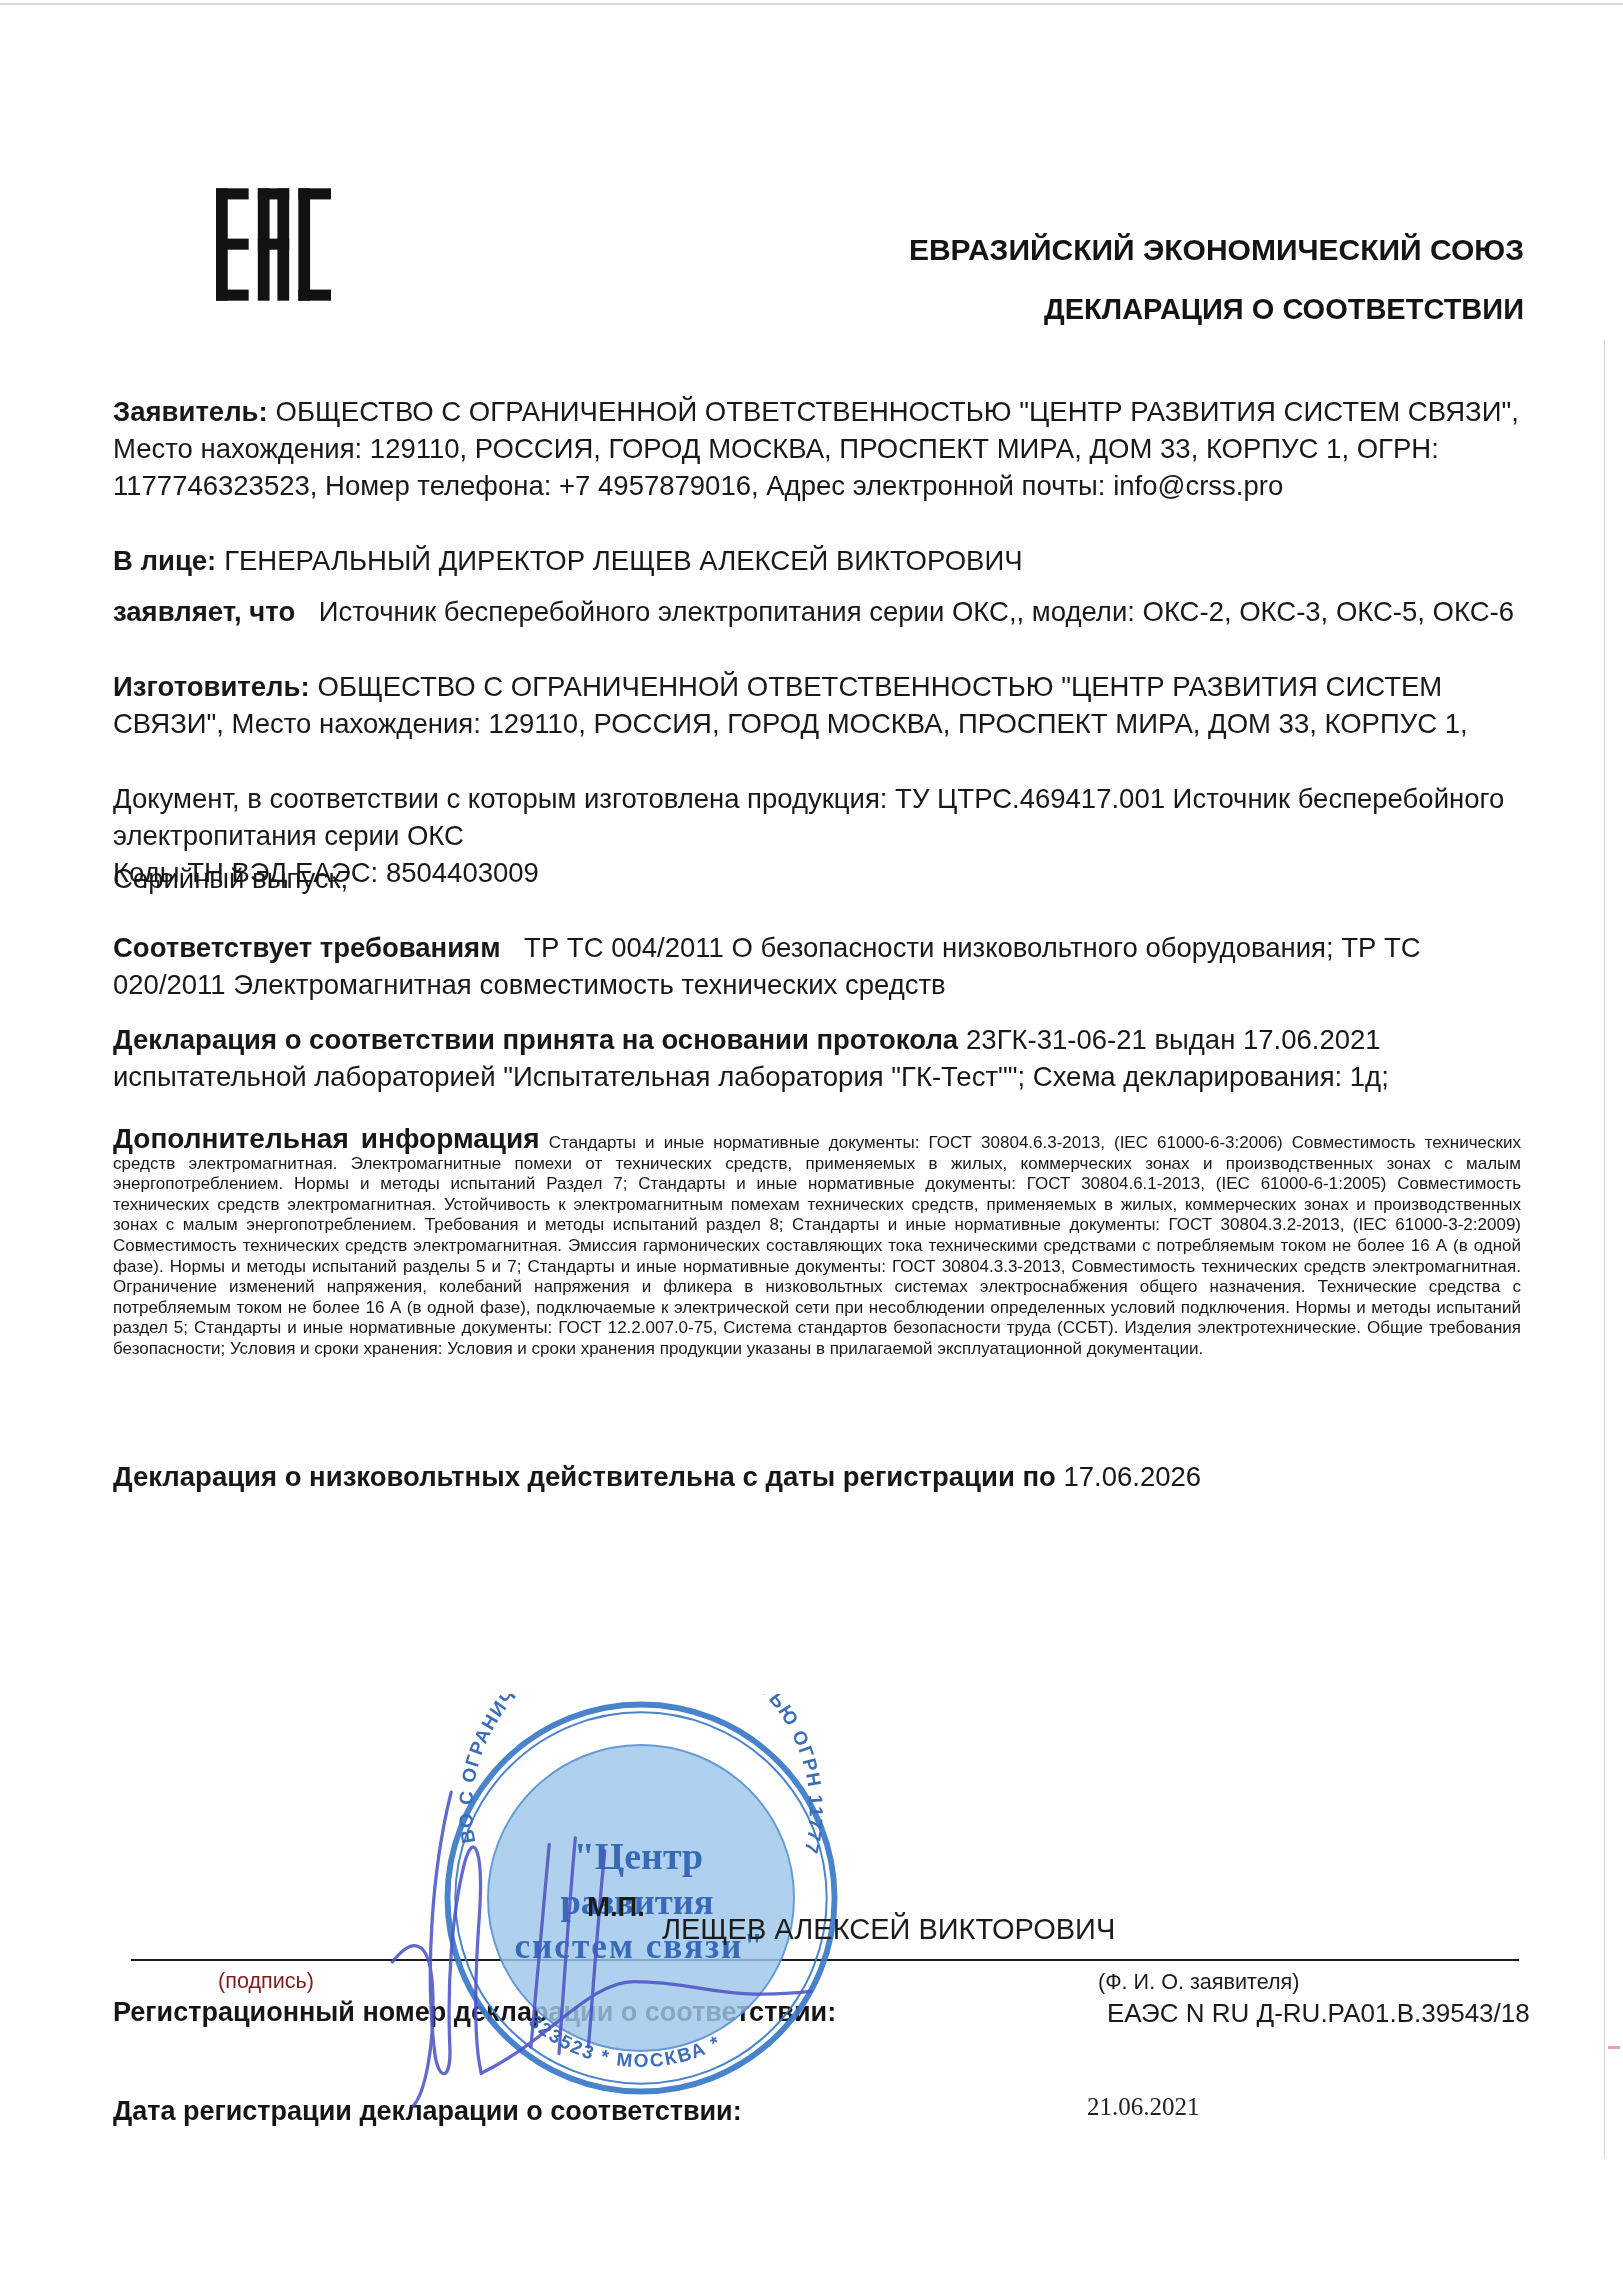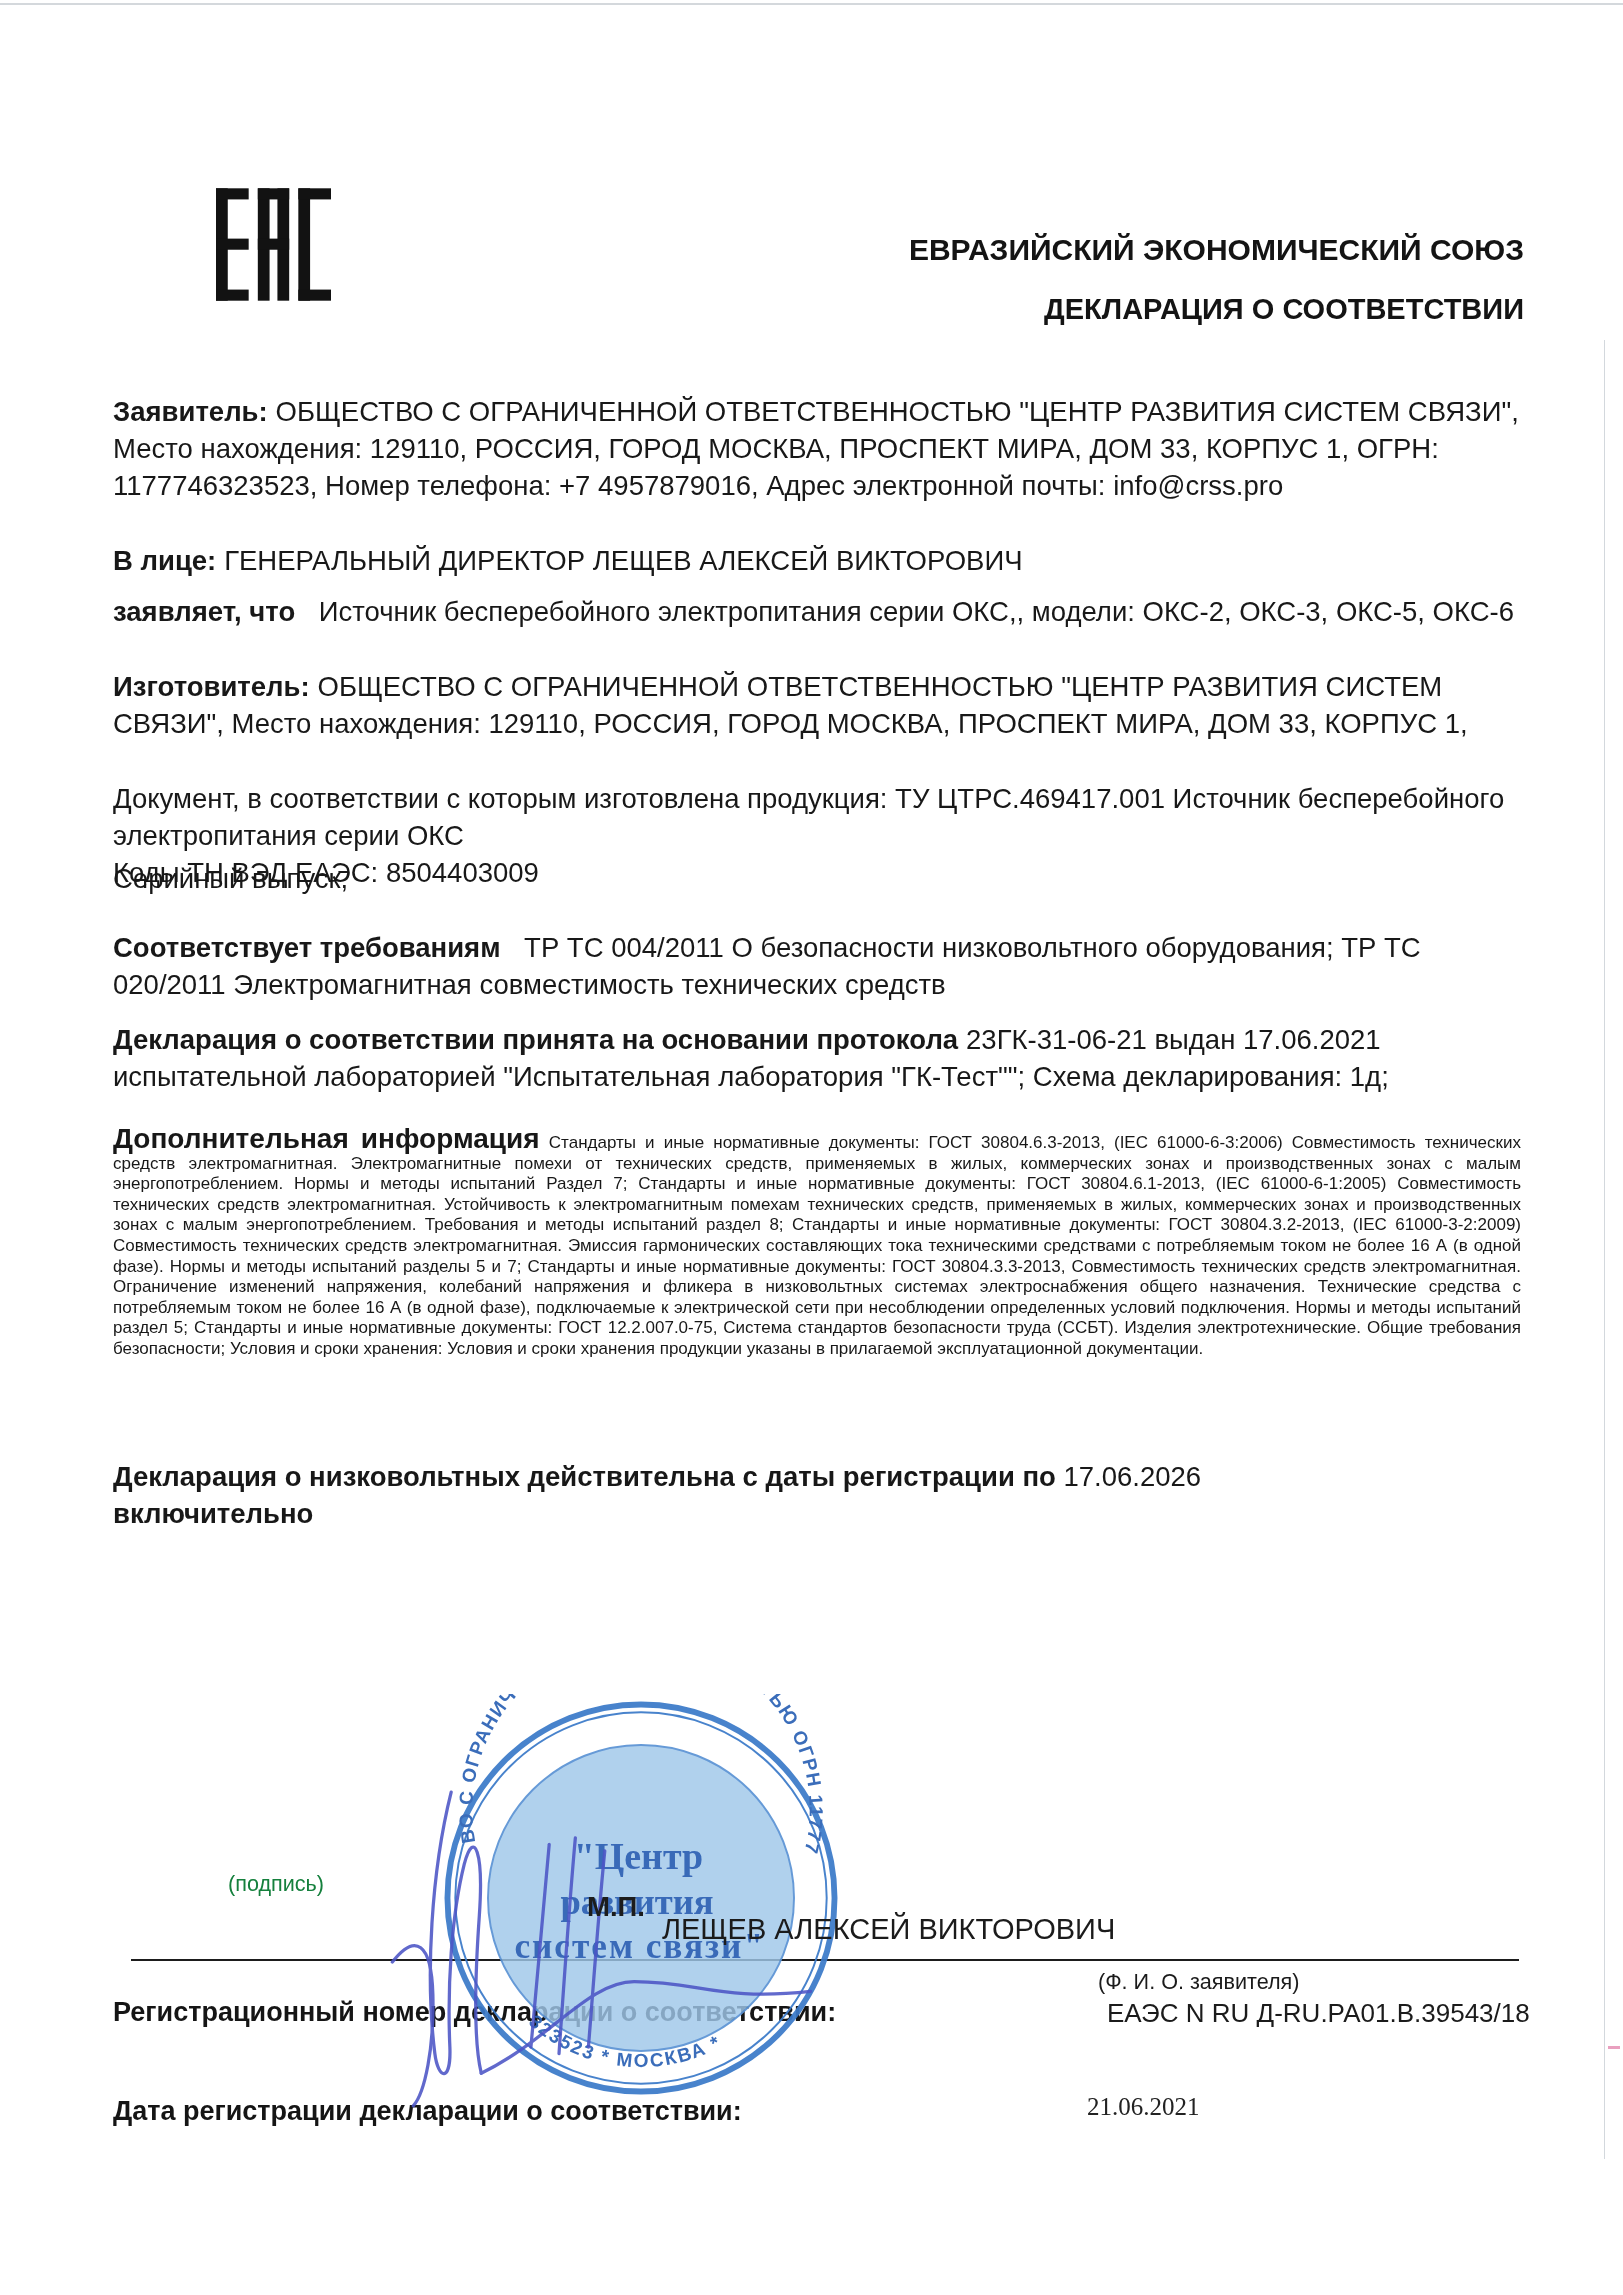--- a/index.html
+++ b/index.html
@@ -24,21 +24,21 @@
   .lead-wide{font-weight:bold;margin-right:23.6px;}
   .addl{font-size:17px;line-height:20.6px;text-align:justify;margin-top:29px;}
   .addl .lead-big{font-size:28px;font-weight:bold;margin-right:9.2px;}
   .valid-suffix{font-weight:bold;}
   .valid-para{font-weight:bold;}
   .valid-para .date-plain{font-weight:normal;}
   
   .sig-line{position:absolute;left:131px;top:1959px;width:1388px;height:2px;background:#1d1d1d;z-index:1;}
   .mp-label{position:absolute;left:587px;top:1891px;font-size:27.5px;font-weight:600;color:#1c1c1c;z-index:6;}
   .fio-value{position:absolute;left:662px;top:1913px;font-size:29px;color:#1b1b1b;z-index:6;white-space:nowrap;}
-  .sig-caption{position:absolute;left:218px;top:1871px;font-size:21.6px;color:#15803d;z-index:6;margin-left:10px;}
+  .sig-caption{position:absolute;left:218px;top:1968px;font-size:21.6px;color:#7f1d1d;z-index:6;}
   .fio-caption{position:absolute;left:1066px;top:1969px;font-size:21.6px;color:#1b1b1b;z-index:6;margin-left:32px;}
   .reg-label{position:absolute;left:113px;top:1997px;font-size:27px;font-weight:bold;color:#151515;z-index:1;white-space:nowrap;}
   .reg-value{position:absolute;left:1107px;top:1998px;font-size:26px;color:#1b1b1b;z-index:6;white-space:nowrap;}
   .date-label{position:absolute;left:113px;top:2096px;font-size:27px;font-weight:bold;color:#151515;white-space:nowrap;}
   .date-value{position:absolute;left:1087px;top:2093px;font-size:25px;font-family:"Liberation Serif","DejaVu Serif",serif;color:#222;white-space:nowrap;}
   .stamp-wrap{position:absolute;left:437px;top:1694px;width:408px;height:408px;z-index:4;opacity:.93;}
   .sig-scribble{position:absolute;left:353px;top:1766px;width:497px;height:366px;z-index:5;}
 </style>
 </head>
 <body>
@@ -82,21 +82,21 @@
 <p class="para" style="top:826px"><span>Коды ТН ВЭД ЕАЭС: 8504403009</span></p>
 
 <p class="para" style="top:832px"><span>Серийный выпуск,</span></p>
 
 <p class="para" style="top:901px"><b class="lead-wide">Соответствует требованиям</b><span>ТР ТС 004/2011 О безопасности низковольтного оборудования; ТР ТС 020/2011 Электромагнитная совместимость технических средств</span></p>
 
 <p class="para" style="top:993px"><b class="lead">Декларация о соответствии принята на основании протокола</b><span>23ГК-31-06-21 выдан 17.06.2021 испытательной лабораторией "Испытательная лаборатория "ГК-Тест""; Схема декларирования: 1д;</span></p>
 
 <p class="para addl" style="top:1100px"><b class="lead-big">Дополнительная информация</b><span>Стандарты и иные нормативные документы: ГОСТ 30804.6.3-2013, (IEC 61000-6-3:2006) Совместимость технических средств электромагнитная. Электромагнитные помехи от технических средств, применяемых в жилых, коммерческих зонах и производственных зонах с малым энергопотреблением. Нормы и методы испытаний Раздел 7; Стандарты и иные нормативные документы: ГОСТ 30804.6.1-2013, (IEC 61000-6-1:2005) Совместимость технических средств электромагнитная. Устойчивость к электромагнитным помехам технических средств, применяемых в жилых, коммерческих зонах и производственных зонах с малым энергопотреблением. Требования и методы испытаний раздел 8; Стандарты и иные нормативные документы: ГОСТ 30804.3.2-2013, (IEC 61000-3-2:2009) Совместимость технических средств электромагнитная. Эмиссия гармонических составляющих тока техническими средствами с потребляемым током не более 16 А (в одной фазе). Нормы и методы испытаний разделы 5 и 7; Стандарты и иные нормативные документы: ГОСТ 30804.3.3-2013, Совместимость технических средств электромагнитная. Ограничение изменений напряжения, колебаний напряжения и фликера в низковольтных системах электроснабжения общего назначения. Технические средства с потребляемым током не более 16 А (в одной фазе), подключаемые к электрической сети при несоблюдении определенных условий подключения. Нормы и методы испытаний раздел 5; Стандарты и иные нормативные документы: ГОСТ 12.2.007.0-75, Система стандартов безопасности труда (ССБТ). Изделия электротехнические. Общие требования безопасности; Условия и сроки хранения: Условия и сроки хранения продукции указаны в прилагаемой эксплуатационной документации.</span></p>
 
-<p class="para valid-para" style="top:1430px"><span>Декларация о низковольтных действительна с даты регистрации по</span> <span class="date-plain">17.06.2026</span><span class="valid-suffix" style="display:block">включительно</span></p>
+<p class="para valid-para" style="top:1430px"><span>Декларация о низковольтных действительна с даты регистрации по</span> <span class="date-plain">17.06.2026</span></p>
 
 <div class="sig-line"></div>
 <div class="sig-caption">(подпись)</div>
 <div class="fio-caption">(Ф. И. О. заявителя)</div>
 <div class="fio-value">ЛЕЩЕВ АЛЕКСЕЙ ВИКТОРОВИЧ</div>
 <div class="mp-label">М.П.</div>
 
 <svg class="stamp-wrap" viewBox="0 0 624 624">
   <defs>
     <path id="arcTop" d="M 63 245 A 258 258 0 1 1 561 245"></path>

